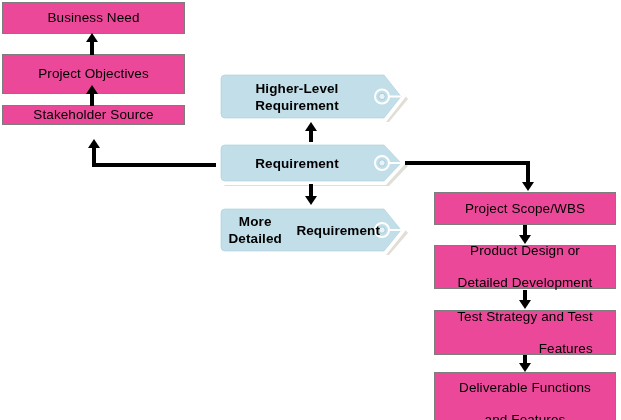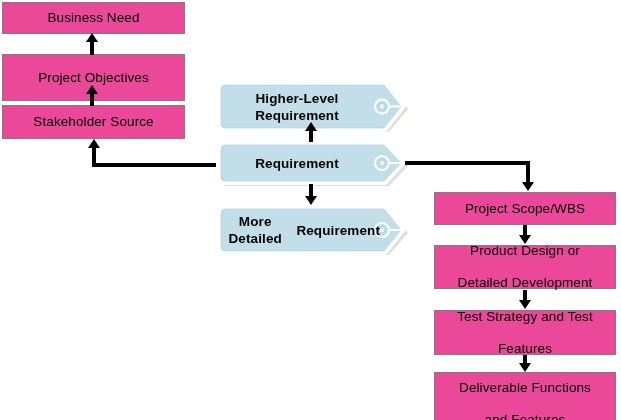--- a/index.html
+++ b/index.html
@@ -61,45 +61,45 @@
 </style>
 </head>
 <body>
 
 <div id="canvas">
 
   <div class="gbox" style="left:2px;top:2px;width:183px;height:32px;">
     <span>Business Need</span>
   </div>
 
-  <div class="gbox" style="left:2px;top:54px;width:183px;height:47px;">
+  <div class="gbox" style="left:2px;top:54px;width:183px;height:40px;">
     <span>Project Objectives</span>
   </div>
 
-  <div class="gbox" style="left:2px;top:105px;width:183px;height:34px;">
+  <div class="gbox" style="left:2px;top:105px;width:183px;height:20px;">
     <span>Stakeholder Source</span>
   </div>
 
   <div>
     <div class="ln" style="left:90px;top:40px;width:4px;height:15px;"></div>
     <div class="arrow-up" style="left:86px;top:33px;"></div>
   </div>
 
   <div>
     <div class="ln" style="left:90px;top:92px;width:4px;height:14px;"></div>
     <div class="arrow-up" style="left:86px;top:85px;"></div>
   </div>
 
   <div>
     <div class="ln" style="left:92px;top:163px;width:124px;height:4px;"></div>
     <div class="ln" style="left:92px;top:146px;width:4px;height:21px;"></div>
     <div class="arrow-up" style="left:88px;top:139px;"></div>
   </div>
 
-  <div class="tagwrap" style="left:214px;top:80px;width:196px;height:53px;">
+  <div class="tagwrap" style="left:214px;top:70px;width:196px;height:53px;">
     <svg width="196" height="53" viewBox="0 0 196 53">
       <path d="M6,9 L6,6 Q6,3 9,3 L172,3 L191,26 L172,49 L9,49 Q6,49 6,46 Z" fill="#c9c3b4" opacity="0.55" transform="translate(3,3)"></path>
       <path d="M3,6 Q3,1 8,1 L172,1 L192,26.5 L172,52 L8,52 Q3,52 3,47 Z" fill="#ffffff"></path>
       <path d="M7,9 Q7,5 11,5 L170,5 L187,26.5 L170,48 L11,48 Q7,48 7,44 Z" fill="#c2dfe9" stroke="#a9cdd8" stroke-width="0.6"></path>
       <circle cx="168" cy="26.5" r="7" fill="none" stroke="#ffffff" stroke-width="2"></circle>
       <circle cx="168" cy="26.5" r="3.2" fill="#e9f3f7" stroke="#9dc4d1" stroke-width="0.8"></circle>
       <line x1="175" y1="26.5" x2="187" y2="26.5" stroke="#ffffff" stroke-width="2"></line>
     </svg>
     <div class="tagtext" style="width:166px;height:53px;flex-direction:column;">
       <div>Higher-Level</div>
@@ -158,21 +158,21 @@
     </span>
   </div>
 
   <div class="gbox" style="left:434px;top:245px;width:182px;height:44px;">
     <span>
       <span>Product Design or</span><br>
       <span>Detailed Development</span>
     </span>
   </div>
 
-  <div class="gbox" style="left:434px;top:310px;width:182px;height:45px;">
+  <div class="gbox" style="left:434px;top:310px;width:182px;height:45px;text-align:right;">
     <span>
       <span>Test Strategy and Test</span><br>
       <span>Features</span>
     </span>
   </div>
 
   <div class="gbox" style="left:434px;top:372px;width:182px;height:63px;">
     <span>
       <span>Deliverable Functions</span><br>
       <span>and Features</span>

